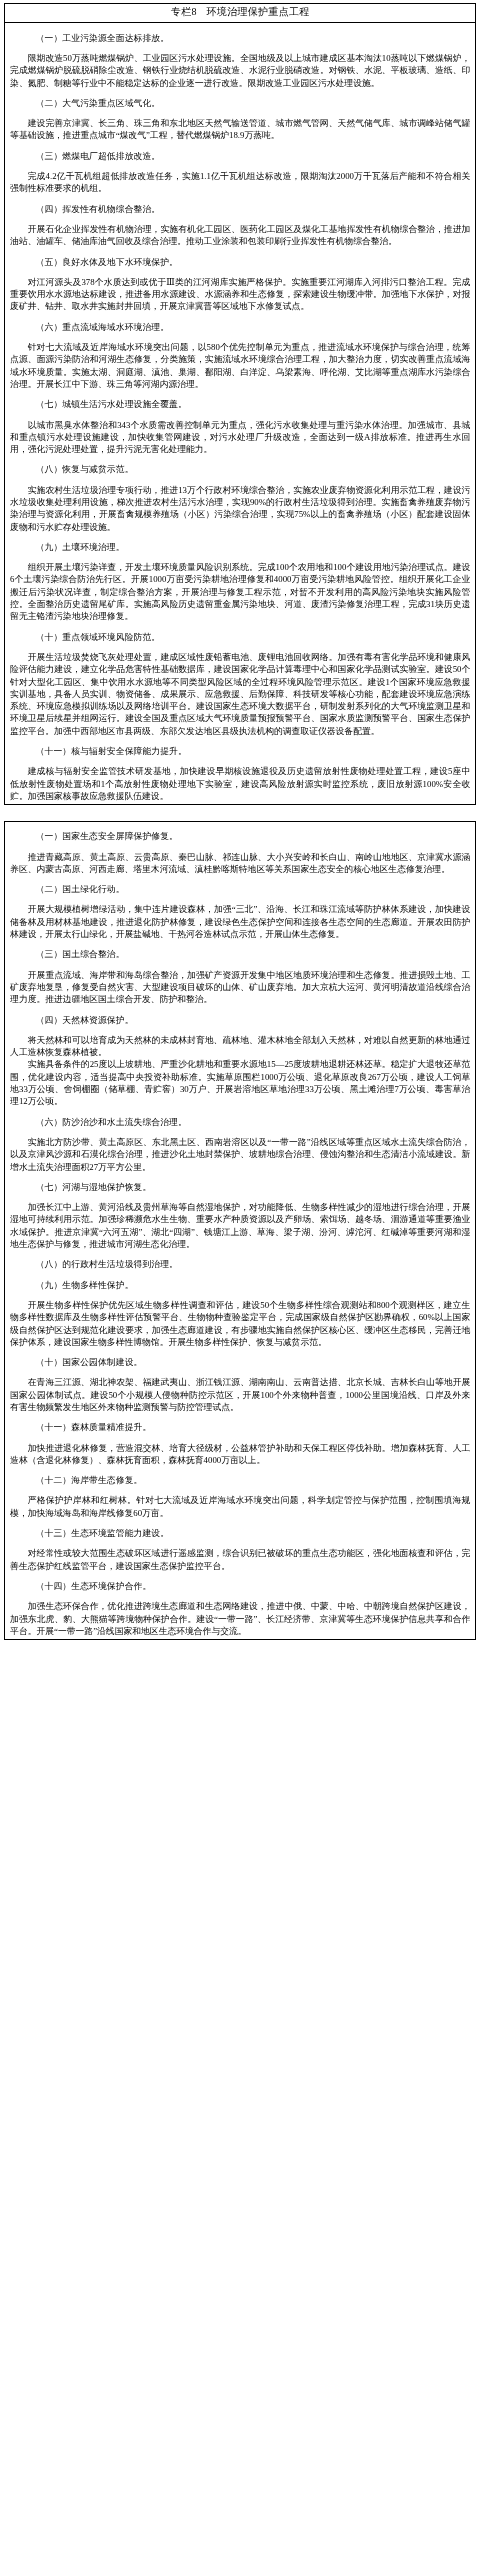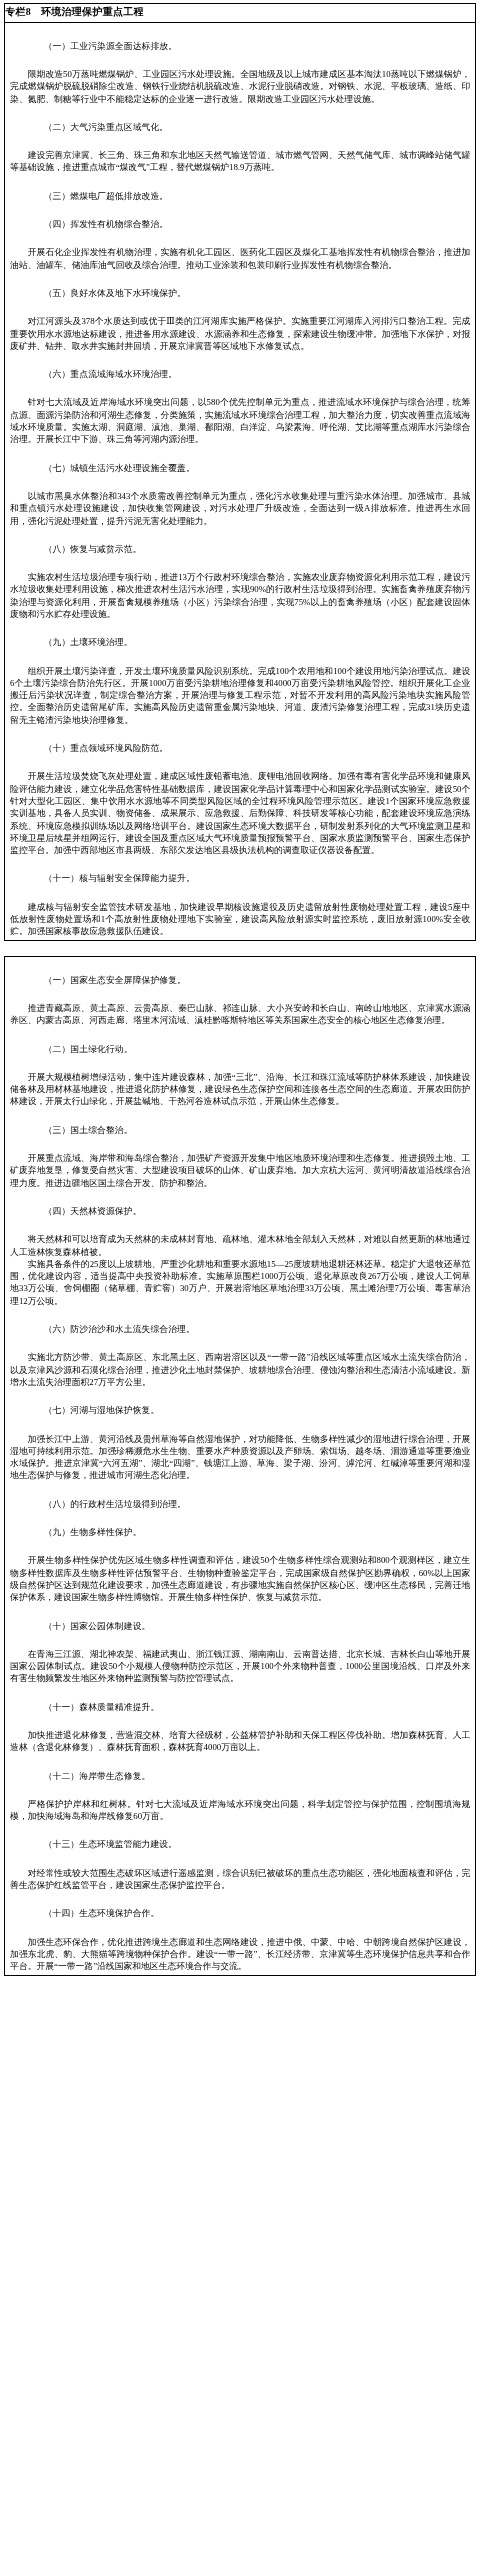--- a/index.html
+++ b/index.html
@@ -21,38 +21,39 @@
     border: 0.7px solid #000000;
     box-sizing: border-box;
     width: 472px;
     margin: 0 auto;
   }
   .box + .box {
     margin-top: 15.3px;
   }
   .box-title {
     border-bottom: 0.7px solid #000000;
-    font-weight: bold;
+    text-align: center;
+    font-weight: normal;
     font-size: 10px;
     line-height: 14.7px;
     padding: 1.4px 0 2.1px 0;
     letter-spacing: 0.3px;
   }
   .box-title .gap {
     display: inline-block;
     width: 9.8px;
   }
   .box-body {
     padding: 0.7px 4.9px 2.1px 4.9px;
   }
   .sec-head {
     font-size: 8.8px;
     line-height: 12.3px;
     text-indent: 2em;
-    margin: 16px;
+    margin: 8px;
     letter-spacing: 0.1px;
     text-align: justify;
     text-justify: inter-ideograph;
   }
   .sec-body {
     font-size: 8.8px;
     line-height: 12.3px;
     text-indent: 2em;
     margin: 0;
     text-align: justify;
@@ -69,20 +70,21 @@
   <div class="box">
     <div class="box-title">
       <span>专栏8</span><span class="gap"></span><span>环境治理保护重点工程</span>
     </div>
     <div class="box-body">
       <p class="sec-head">（一）工业污染源全面达标排放。</p>
       <p class="sec-body">限期改造50万蒸吨燃煤锅炉、工业园区污水处理设施。全国地级及以上城市建成区基本淘汰10蒸吨以下燃煤锅炉，完成燃煤锅炉脱硫脱硝除尘改造、钢铁行业烧结机脱硫改造、水泥行业脱硝改造。对钢铁、水泥、平板玻璃、造纸、印染、氮肥、制糖等行业中不能稳定达标的企业逐一进行改造。限期改造工业园区污水处理设施。</p>
       <p class="sec-head">（二）大气污染重点区域气化。</p>
       <p class="sec-body">建设完善京津冀、长三角、珠三角和东北地区天然气输送管道、城市燃气管网、天然气储气库、城市调峰站储气罐等基础设施，推进重点城市“煤改气”工程，替代燃煤锅炉18.9万蒸吨。</p>
       <p class="sec-head">（三）燃煤电厂超低排放改造。</p>
+      <p class="sec-body">完成4.2亿千瓦机组超低排放改造任务，实施1.1亿千瓦机组达标改造，限期淘汰2000万千瓦落后产能和不符合相关强制性标准要求的机组。</p>
       <p class="sec-head">（四）挥发性有机物综合整治。</p>
       <p class="sec-body">开展石化企业挥发性有机物治理，实施有机化工园区、医药化工园区及煤化工基地挥发性有机物综合整治，推进加油站、油罐车、储油库油气回收及综合治理。推动工业涂装和包装印刷行业挥发性有机物综合整治。</p>
       <p class="sec-head">（五）良好水体及地下水环境保护。</p>
       <p class="sec-body">对江河源头及378个水质达到或优于Ⅲ类的江河湖库实施严格保护。实施重要江河湖库入河排污口整治工程。完成重要饮用水水源地达标建设，推进备用水源建设、水源涵养和生态修复，探索建设生物缓冲带。加强地下水保护，对报废矿井、钻井、取水井实施封井回填，开展京津冀晋等区域地下水修复试点。</p>
       <p class="sec-head">（六）重点流域海域水环境治理。</p>
       <p class="sec-body">针对七大流域及近岸海域水环境突出问题，以580个优先控制单元为重点，推进流域水环境保护与综合治理，统筹点源、面源污染防治和河湖生态修复，分类施策，实施流域水环境综合治理工程，加大整治力度，切实改善重点流域海域水环境质量。实施太湖、洞庭湖、滇池、巢湖、鄱阳湖、白洋淀、乌梁素海、呼伦湖、艾比湖等重点湖库水污染综合治理。开展长江中下游、珠三角等河湖内源治理。</p>
       <p class="sec-head">（七）城镇生活污水处理设施全覆盖。</p>
       <p class="sec-body">以城市黑臭水体整治和343个水质需改善控制单元为重点，强化污水收集处理与重污染水体治理。加强城市、县城和重点镇污水处理设施建设，加快收集管网建设，对污水处理厂升级改造，全面达到一级A排放标准。推进再生水回用，强化污泥处理处置，提升污泥无害化处理能力。</p>
       <p class="sec-head">（八）恢复与减贫示范。</p>
       <p class="sec-body">实施农村生活垃圾治理专项行动，推进13万个行政村环境综合整治，实施农业废弃物资源化利用示范工程，建设污水垃圾收集处理利用设施，梯次推进农村生活污水治理，实现90%的行政村生活垃圾得到治理。实施畜禽养殖废弃物污染治理与资源化利用，开展畜禽规模养殖场（小区）污染综合治理，实现75%以上的畜禽养殖场（小区）配套建设固体废物和污水贮存处理设施。</p>

